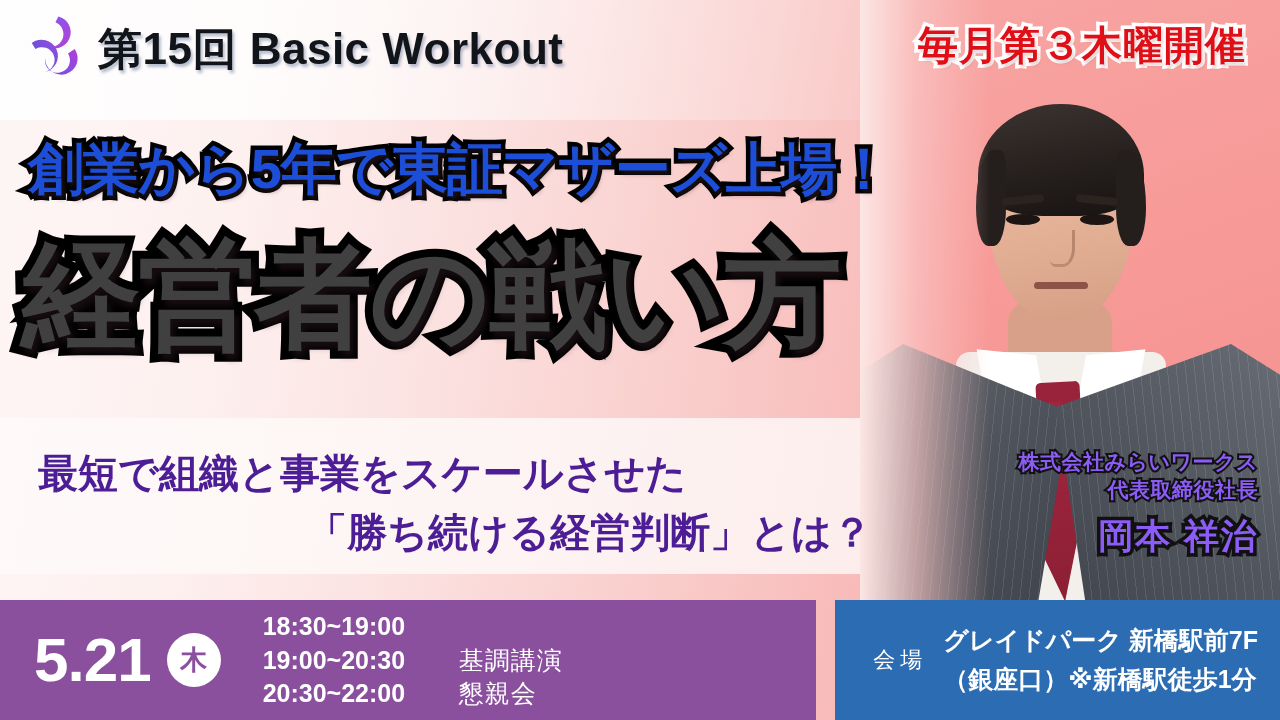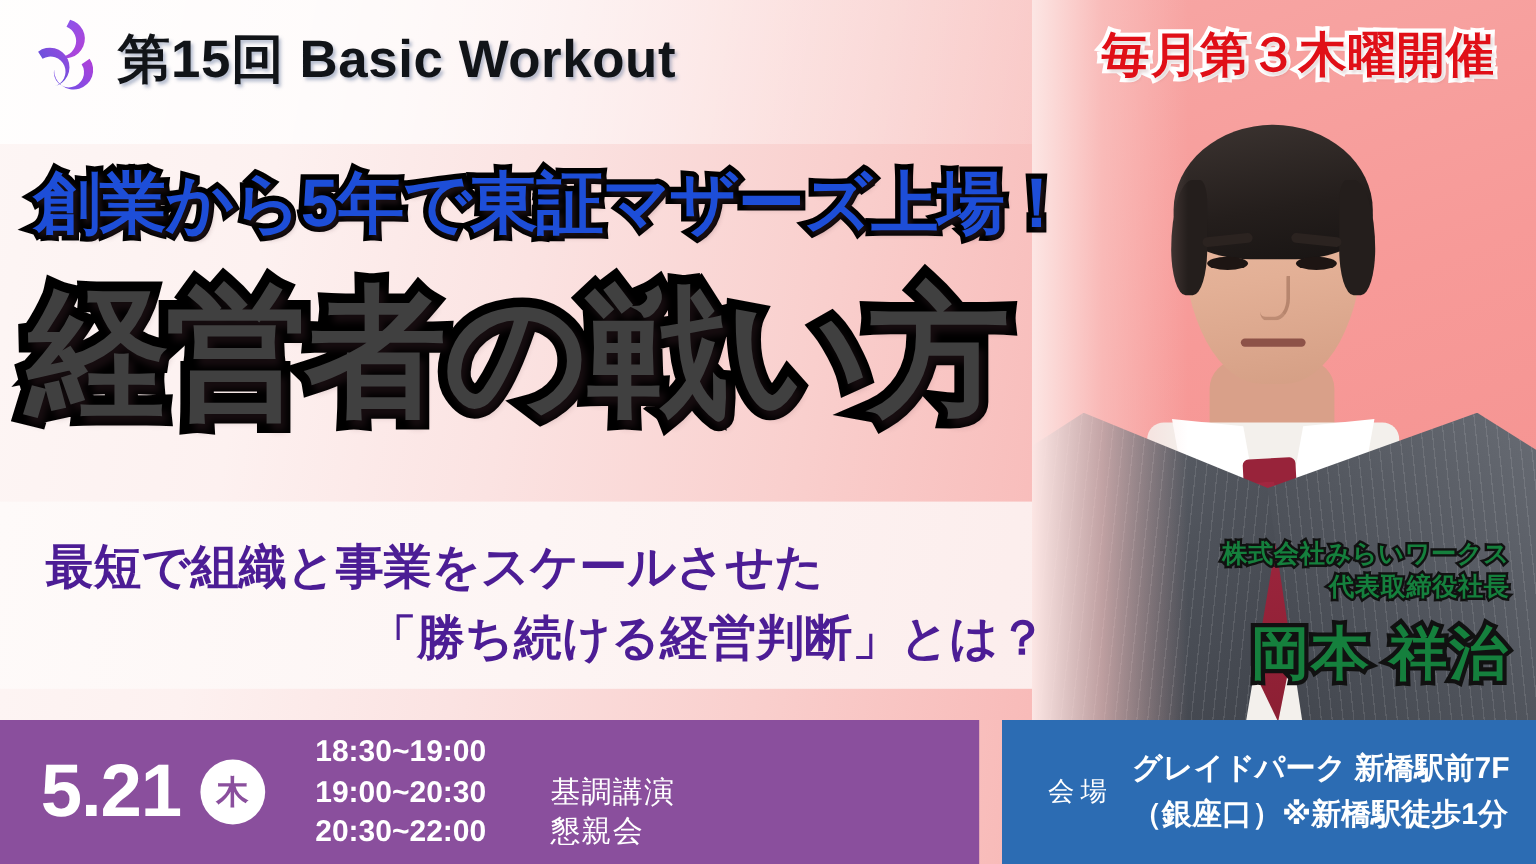--- a/index.html
+++ b/index.html
@@ -299,35 +299,35 @@
   }
   .lead .l1 { display: block; text-align: left; padding-left: 8px; }
   .lead .l2 { display: block; text-align: right; padding-right: 18px; }
 
   
   .speaker {
     position: absolute;
     right: 22px; top: 448px;
     z-index: 23;
     text-align: right;
-    color: #15803d;
+    color: #8b5cf6;
   }
   .speaker .org, .speaker .role {
     display: block;
     font-size: 21px;
     font-weight: bold;
     line-height: 1.32;
     letter-spacing: 0.5px;
     -webkit-text-stroke: 4px #111111;
     paint-order: stroke fill;
   }
   .speaker .name {
     display: block;
     margin-top: 10px;
-    font-size: 48px;
+    font-size: 35px;
     font-weight: bold;
     letter-spacing: 2px;
     -webkit-text-stroke: 7px #111111;
     paint-order: stroke fill;
   }
 
   
   .bottom {
     position: absolute;
     left: 0; right: 0; bottom: 0;

